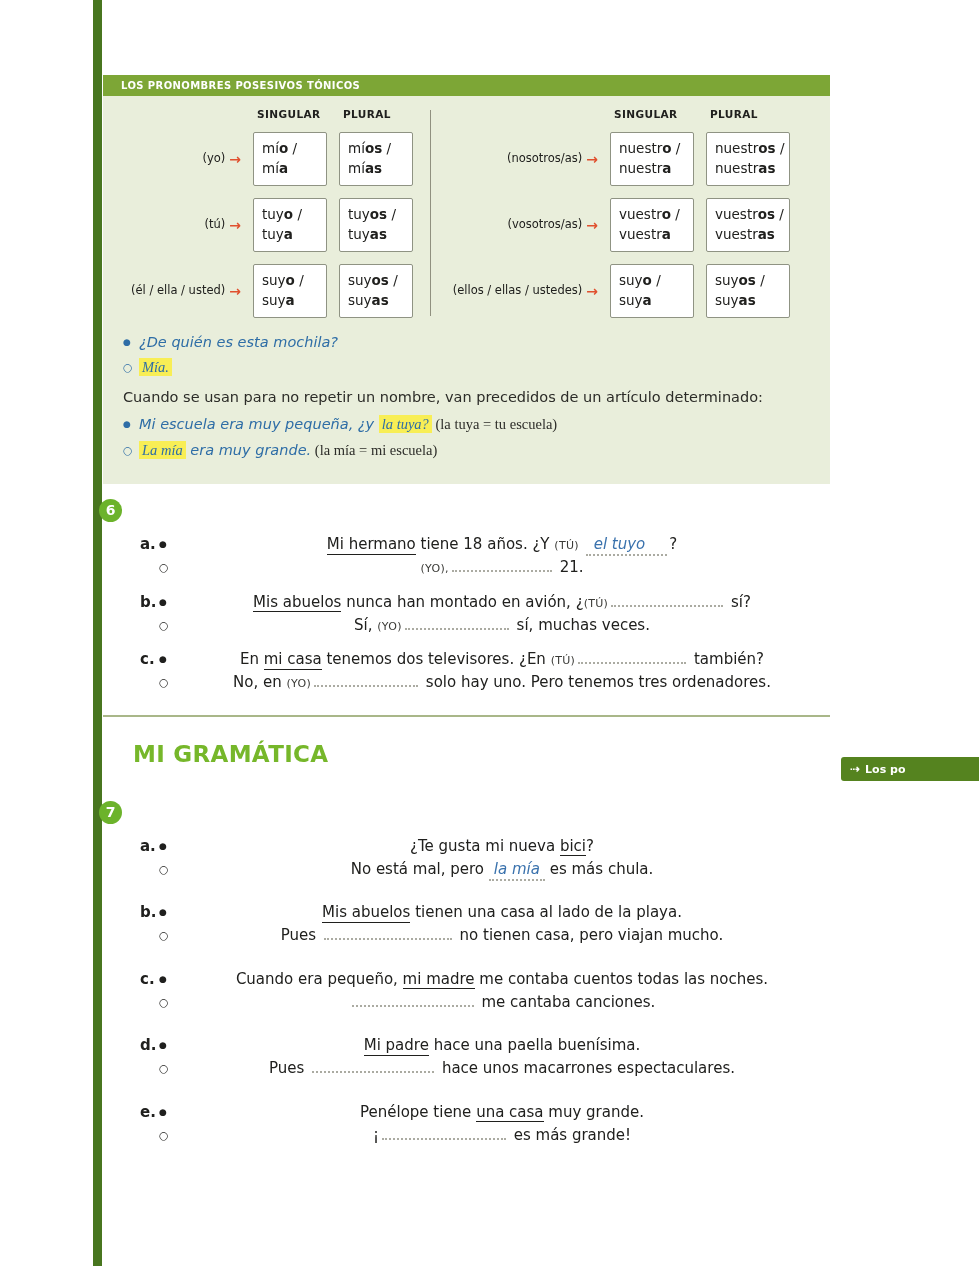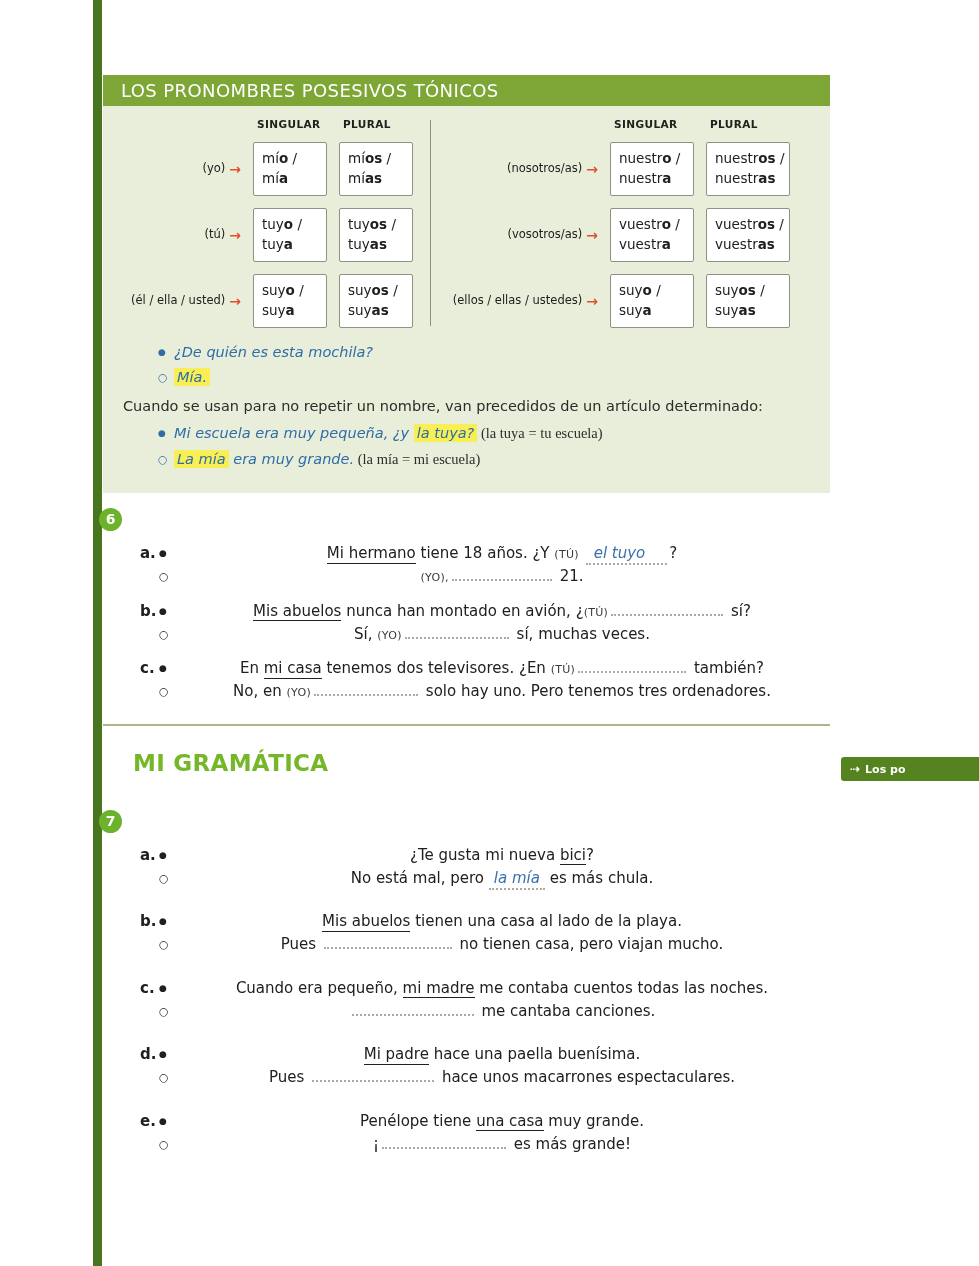--- a/index.html
+++ b/index.html
@@ -7,45 +7,45 @@
   body {
     width:979px; height:1266px; position:relative;
     font-family:"DejaVu Sans","Liberation Sans",sans-serif;
     color:#20201e;
     overflow:hidden;
   }
   .side-bar { position:absolute; left:93px; top:0; width:9px; height:100%; background:#48761f; }
   .page { position:absolute; left:103px; top:75px; width:727px; }
 
   
-  .gram-header { background:#7da636; color:#fff; font-weight:normal; font-size:18px;
+  .gram-header { background:#7da636; color:#fff; font-weight:bold; font-size:10px;
                  letter-spacing:0.4px; padding:5px 0 5px 18px; }
   .gram-panel { background:#e9eedb; padding:12px 16px 16px 20px; }
 
   .table-wrap { display:flex; align-items:flex-start; }
   .tbl { display:grid; row-gap:7px; column-gap:7px; grid-template-rows:auto 54px 54px 54px;gap:12px; }
   .tbl-left  { grid-template-columns:118px 74px 74px; }
   .tbl-right { grid-template-columns:152px 84px 84px; }
   .col-h { font-size:10.5px; font-weight:bold; letter-spacing:0.4px; color:#20201e;
            align-self:end; padding-left:4px; }
   .row-label { display:flex; align-items:center; justify-content:flex-end; gap:4px;
                font-size:11.5px; color:#20201e; text-align:right; line-height:1.2; }
   .arrow { color:#e0502e; font-weight:bold; font-size:14px; line-height:1; }
   .cell { background:#fff; border:1px solid #8f9383; border-radius:2px;
           display:flex; flex-direction:column; justify-content:center;
           padding-left:8px; font-size:13.5px; line-height:1.45; color:#20201e; }
   .tbl-divider { width:1px; align-self:stretch; background:#90907f; margin:2px 15px 2px 17px; }
 
   .panel-text { margin-top:16px; font-size:14.5px; }
-  .dlg-line { margin-bottom:9px;margin-left:35px; }
+  .dlg-line { margin-bottom:9px; }
   .bullet { display:inline-block; width:16px; font-size:9px; position:relative; top:-2px; }
   .bullet.open { font-size:11px; font-weight:bold; top:-1px; }
   .bullet.blue { color:#2e6da6; }
   .blue-it { color:#2e6da6; font-style:italic; }
-  .hl { background:#f8ee55; padding:1px 3px; }
+  .hl { background:#f8ee55; padding:1px 3px;font-family:Liberation Serif, serif; }
   .note { color:#2c2c28; margin:13px 0 11px; }
   .paren { color:#2c2c28; font-style:normal;font-family:Liberation Serif, serif; }
 
   
   .exercise { margin-top:15px; }
   .ex-header { display:flex; align-items:flex-start; gap:11px; margin-left:-4px; }
   .num-circle { width:23px; height:23px; border-radius:50%; background:#6cb32b; color:#fff;
                 font-weight:bold; font-size:14px; text-align:center; line-height:23px; flex:0 0 23px; }
   .ex-title { font-size:15.5px; font-weight:bold; color:#20201e; line-height:1.45; padding-top:1px; }
   .red { color:#e2413c; }

